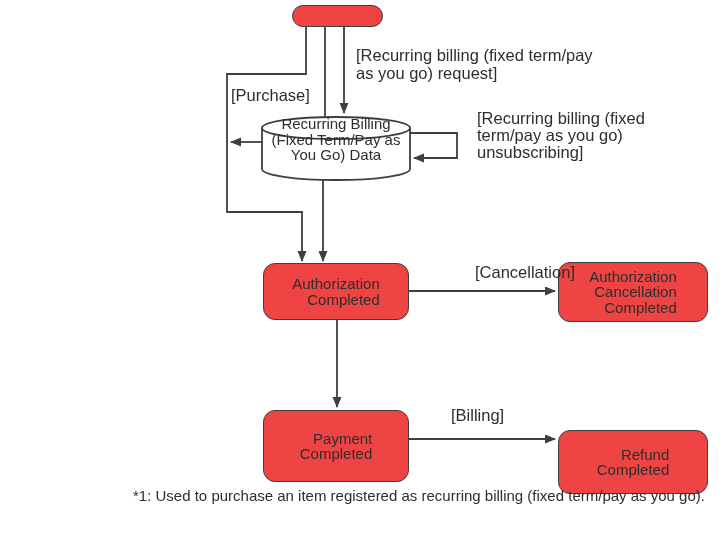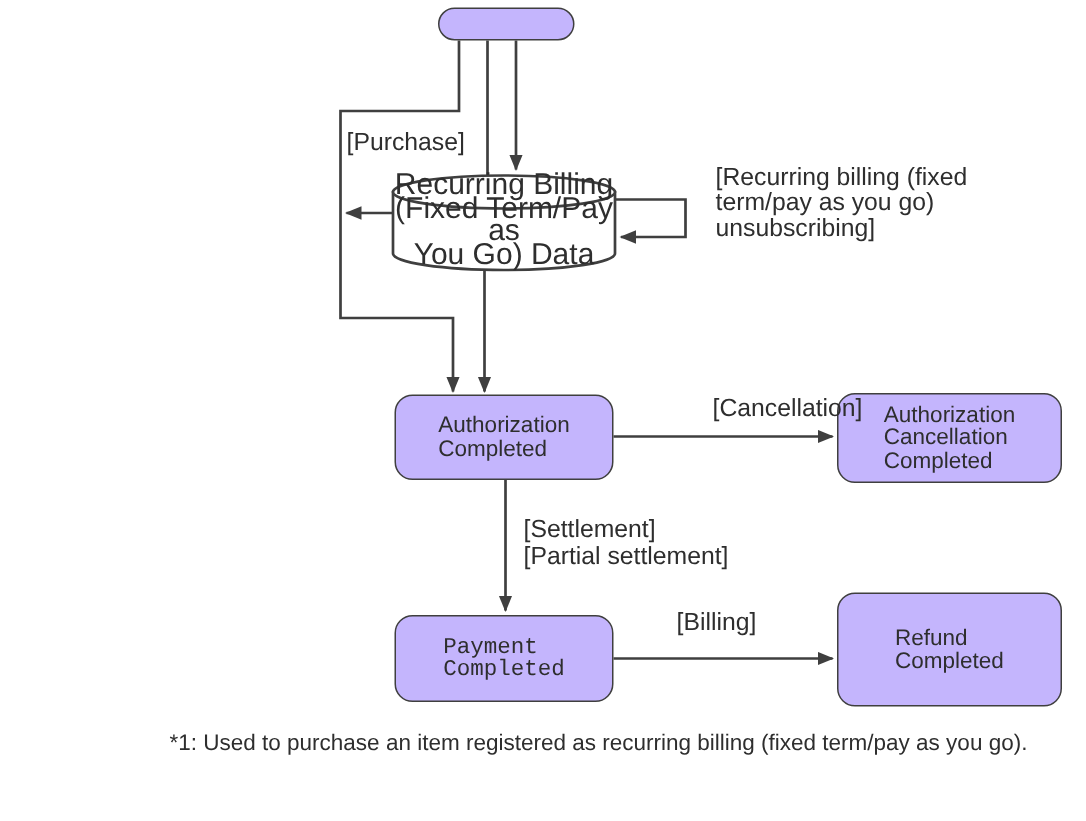--- a/index.html
+++ b/index.html
@@ -3,30 +3,30 @@
 <meta charset="utf-8">
 <style>
   html,body{margin:0;padding:0;background:#ffffff;}
   #stage{
     position:relative;width:724px;height:547px;background:#ffffff;
     font-family:"Liberation Sans", sans-serif;color:#2e2e2e;overflow:hidden;
   }
   #wires{position:absolute;left:0;top:0;width:724px;height:547px;}
   .node{
     position:absolute;box-sizing:border-box;border:1.7px solid #3f3f3f;
-    border-radius:12px;background:#c4b5fd;display:flex;align-items:center;
-    justify-content:center;text-align:left;font-size:15px;line-height:15.5px;
+    border-radius:12px;background:#ef4444;display:flex;align-items:center;
+    justify-content:center;text-align:right;font-size:15px;line-height:15.5px;
     white-space:pre-line;
   }
   .pill{border-radius:12px;}
   .edge-label{
     position:absolute;font-size:16.5px;line-height:18px;white-space:pre-line;
   }
   .cyl-label{
-    position:absolute;font-size:20px;line-height:15.5px;white-space:pre-line;
+    position:absolute;font-size:15px;line-height:15.5px;white-space:pre-line;
     text-align:center;
   }
   .footnote{position:absolute;font-size:15px;white-space:pre;}
   sup{font-size:10px;line-height:0;}
 </style>
 </head>
 <body>
 
 <div id="stage">
 
@@ -65,36 +65,36 @@
 (Fixed Term/Pay as
 You Go) Data</div>
 
   <div class="node" style="left:263px;top:263px;width:146px;height:57px;">Authorization
 Completed</div>
 
   <div class="node" style="left:558px;top:262px;width:150px;height:60px;">Authorization
 Cancellation
 Completed</div>
 
-  <div class="node" style="left:263px;top:410px;width:146px;height:58px;font-family:Liberation Mono, monospace;">Payment
+  <div class="node" style="left:263px;top:410px;width:146px;height:72px;">Payment
 Completed</div>
 
-  <div class="node" style="left:558px;top:395px;width:150px;height:76px;">Refund
+  <div class="node" style="left:558px;top:430px;width:150px;height:64px;">Refund
 Completed</div>
 
 
+  <div class="edge-label" style="left:356px;top:46px;">[Recurring billing (fixed term/pay
+as you go) request]</div>
 
   <div class="edge-label" style="left:231px;top:86px;">[Purchase]</div>
 
   <div class="edge-label" style="left:477px;top:110px;line-height:17px;">[Recurring billing (fixed
 term/pay as you go)
 unsubscribing]</div>
 
   <div class="edge-label" style="left:428px;top:263px;margin-left:47px;">[Cancellation]</div>
 
-  <div class="edge-label" style="left:349px;top:344px;">[Settlement]
-[Partial settlement]</div>
 
   <div class="edge-label" style="left:451px;top:406px;">[Billing]</div>
 
-  <div class="footnote" style="left:113px;top:487px;">*1: Used to purchase an item registered as recurring billing (fixed term/pay as you go).</div>
+  <div class="footnote" style="left:133px;top:487px;">*1: Used to purchase an item registered as recurring billing (fixed term/pay as you go).</div>
 
 </div>
 
 </body></html>

